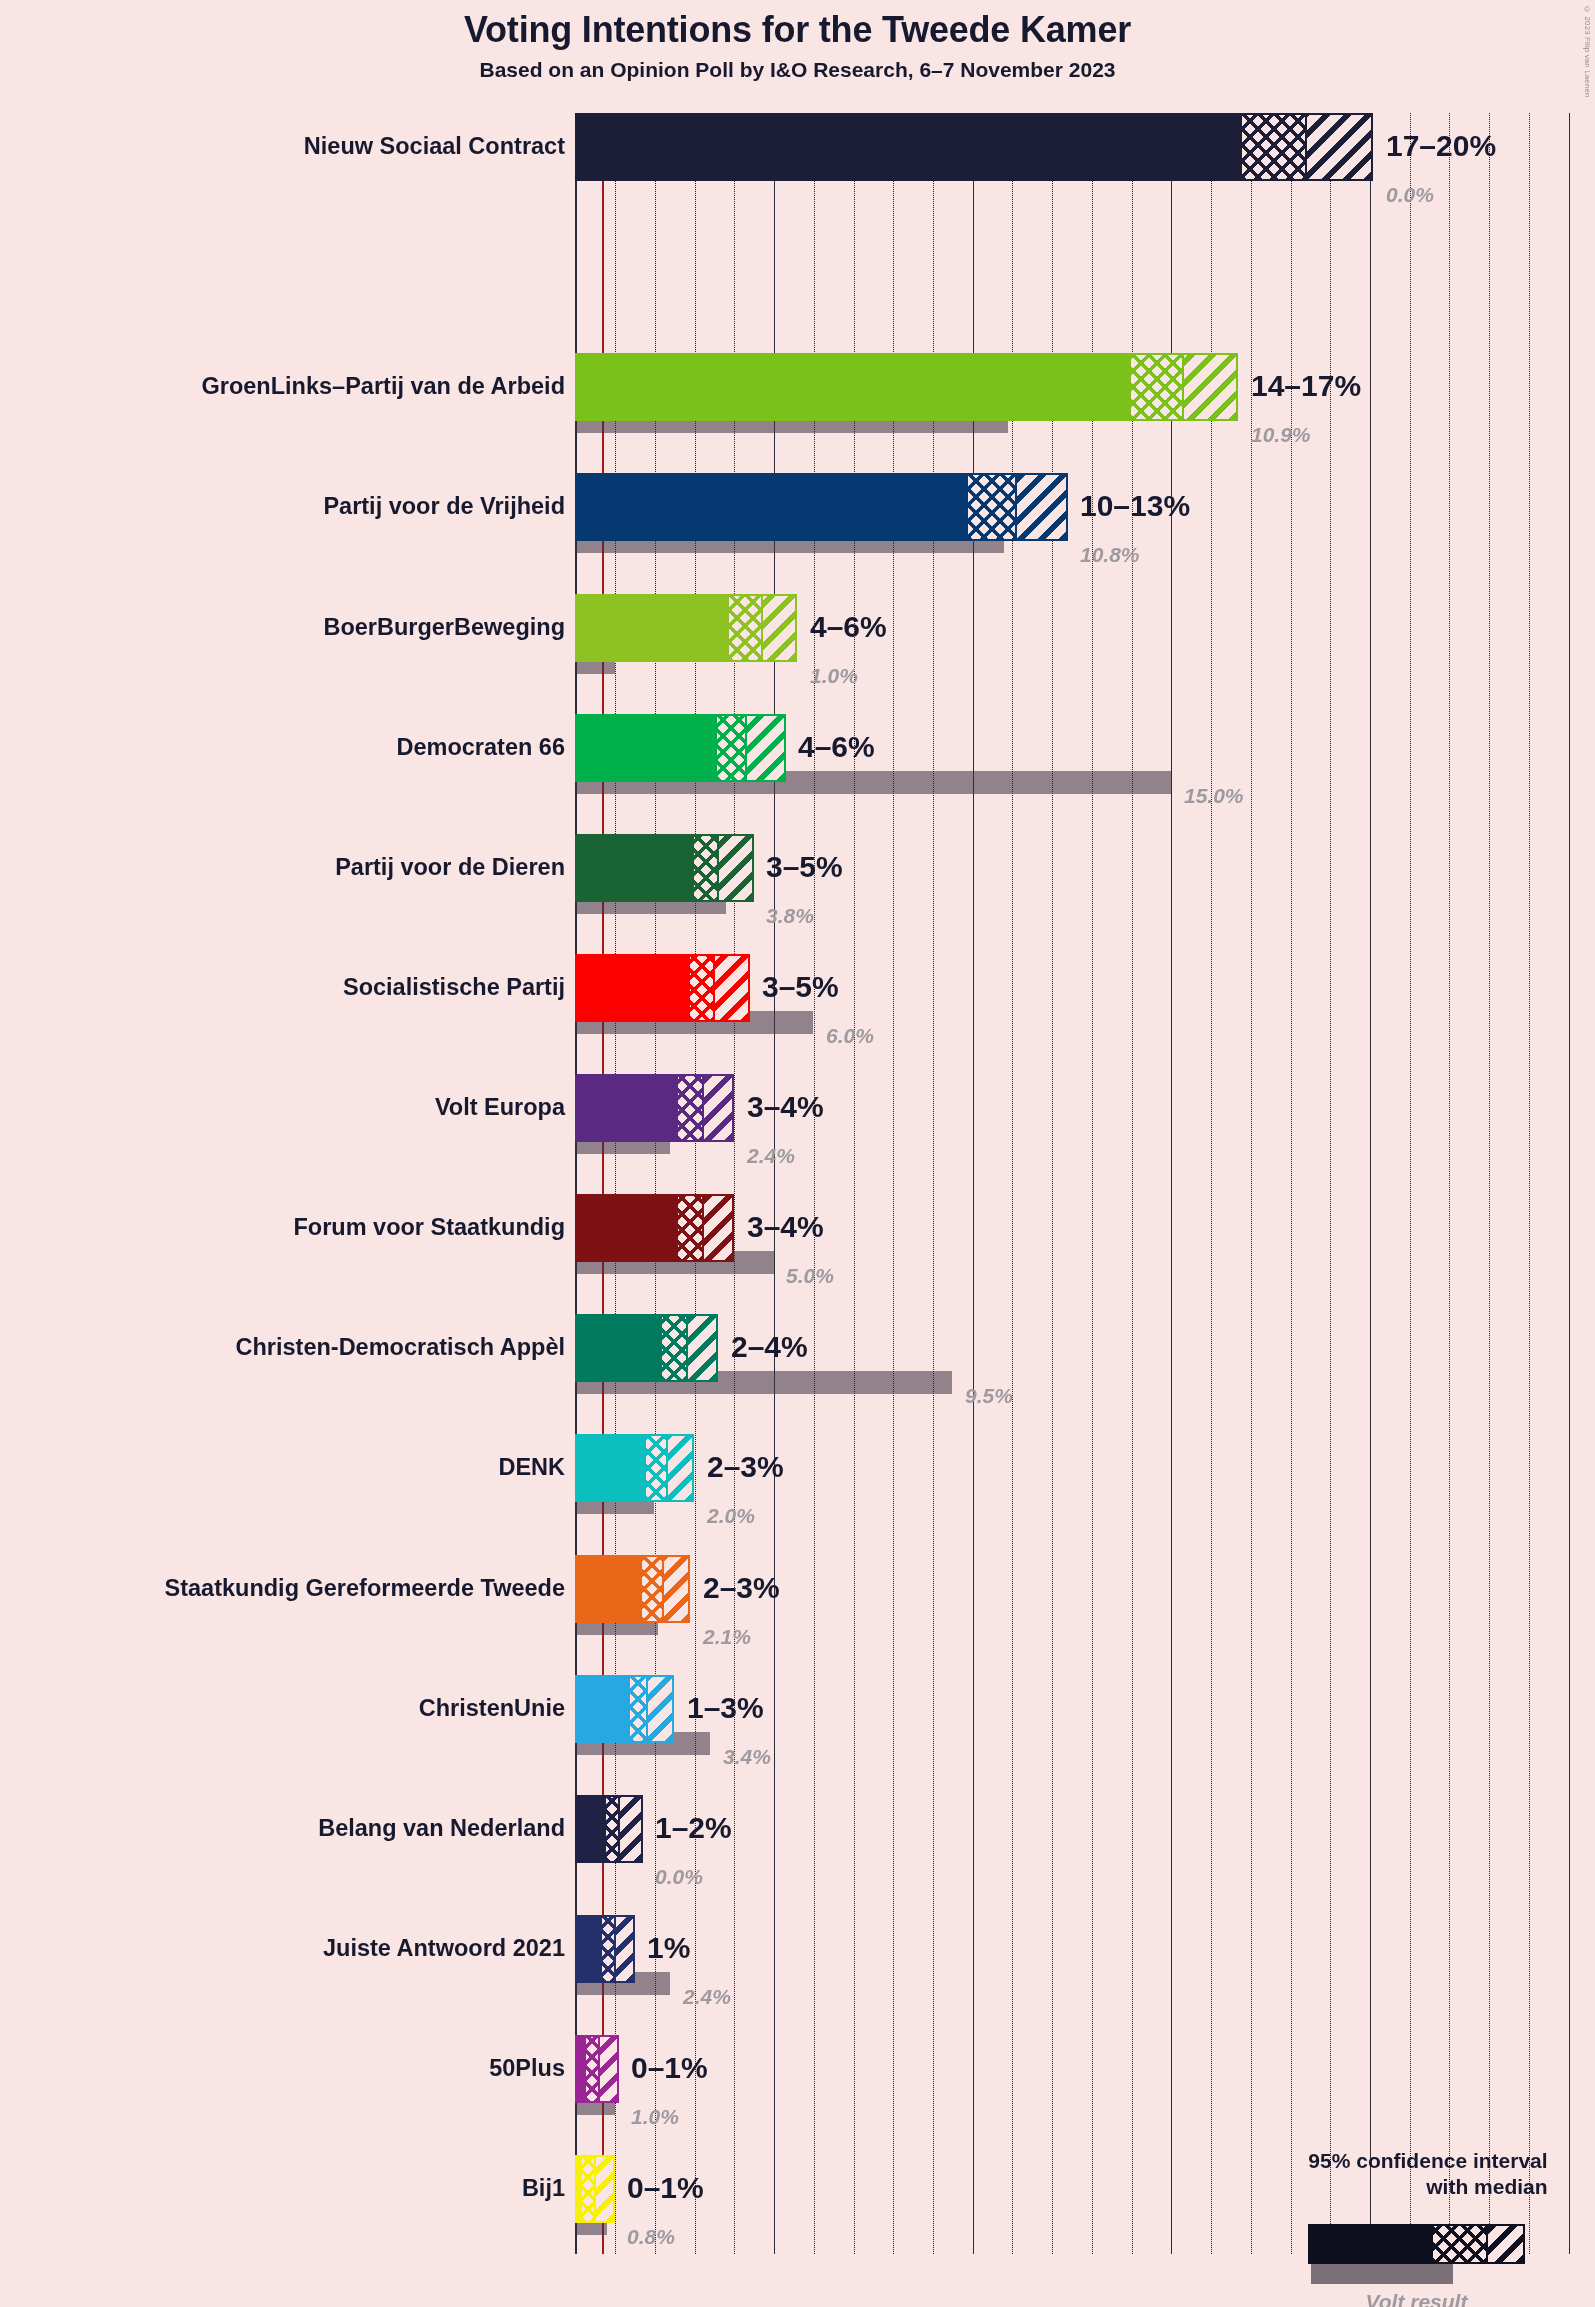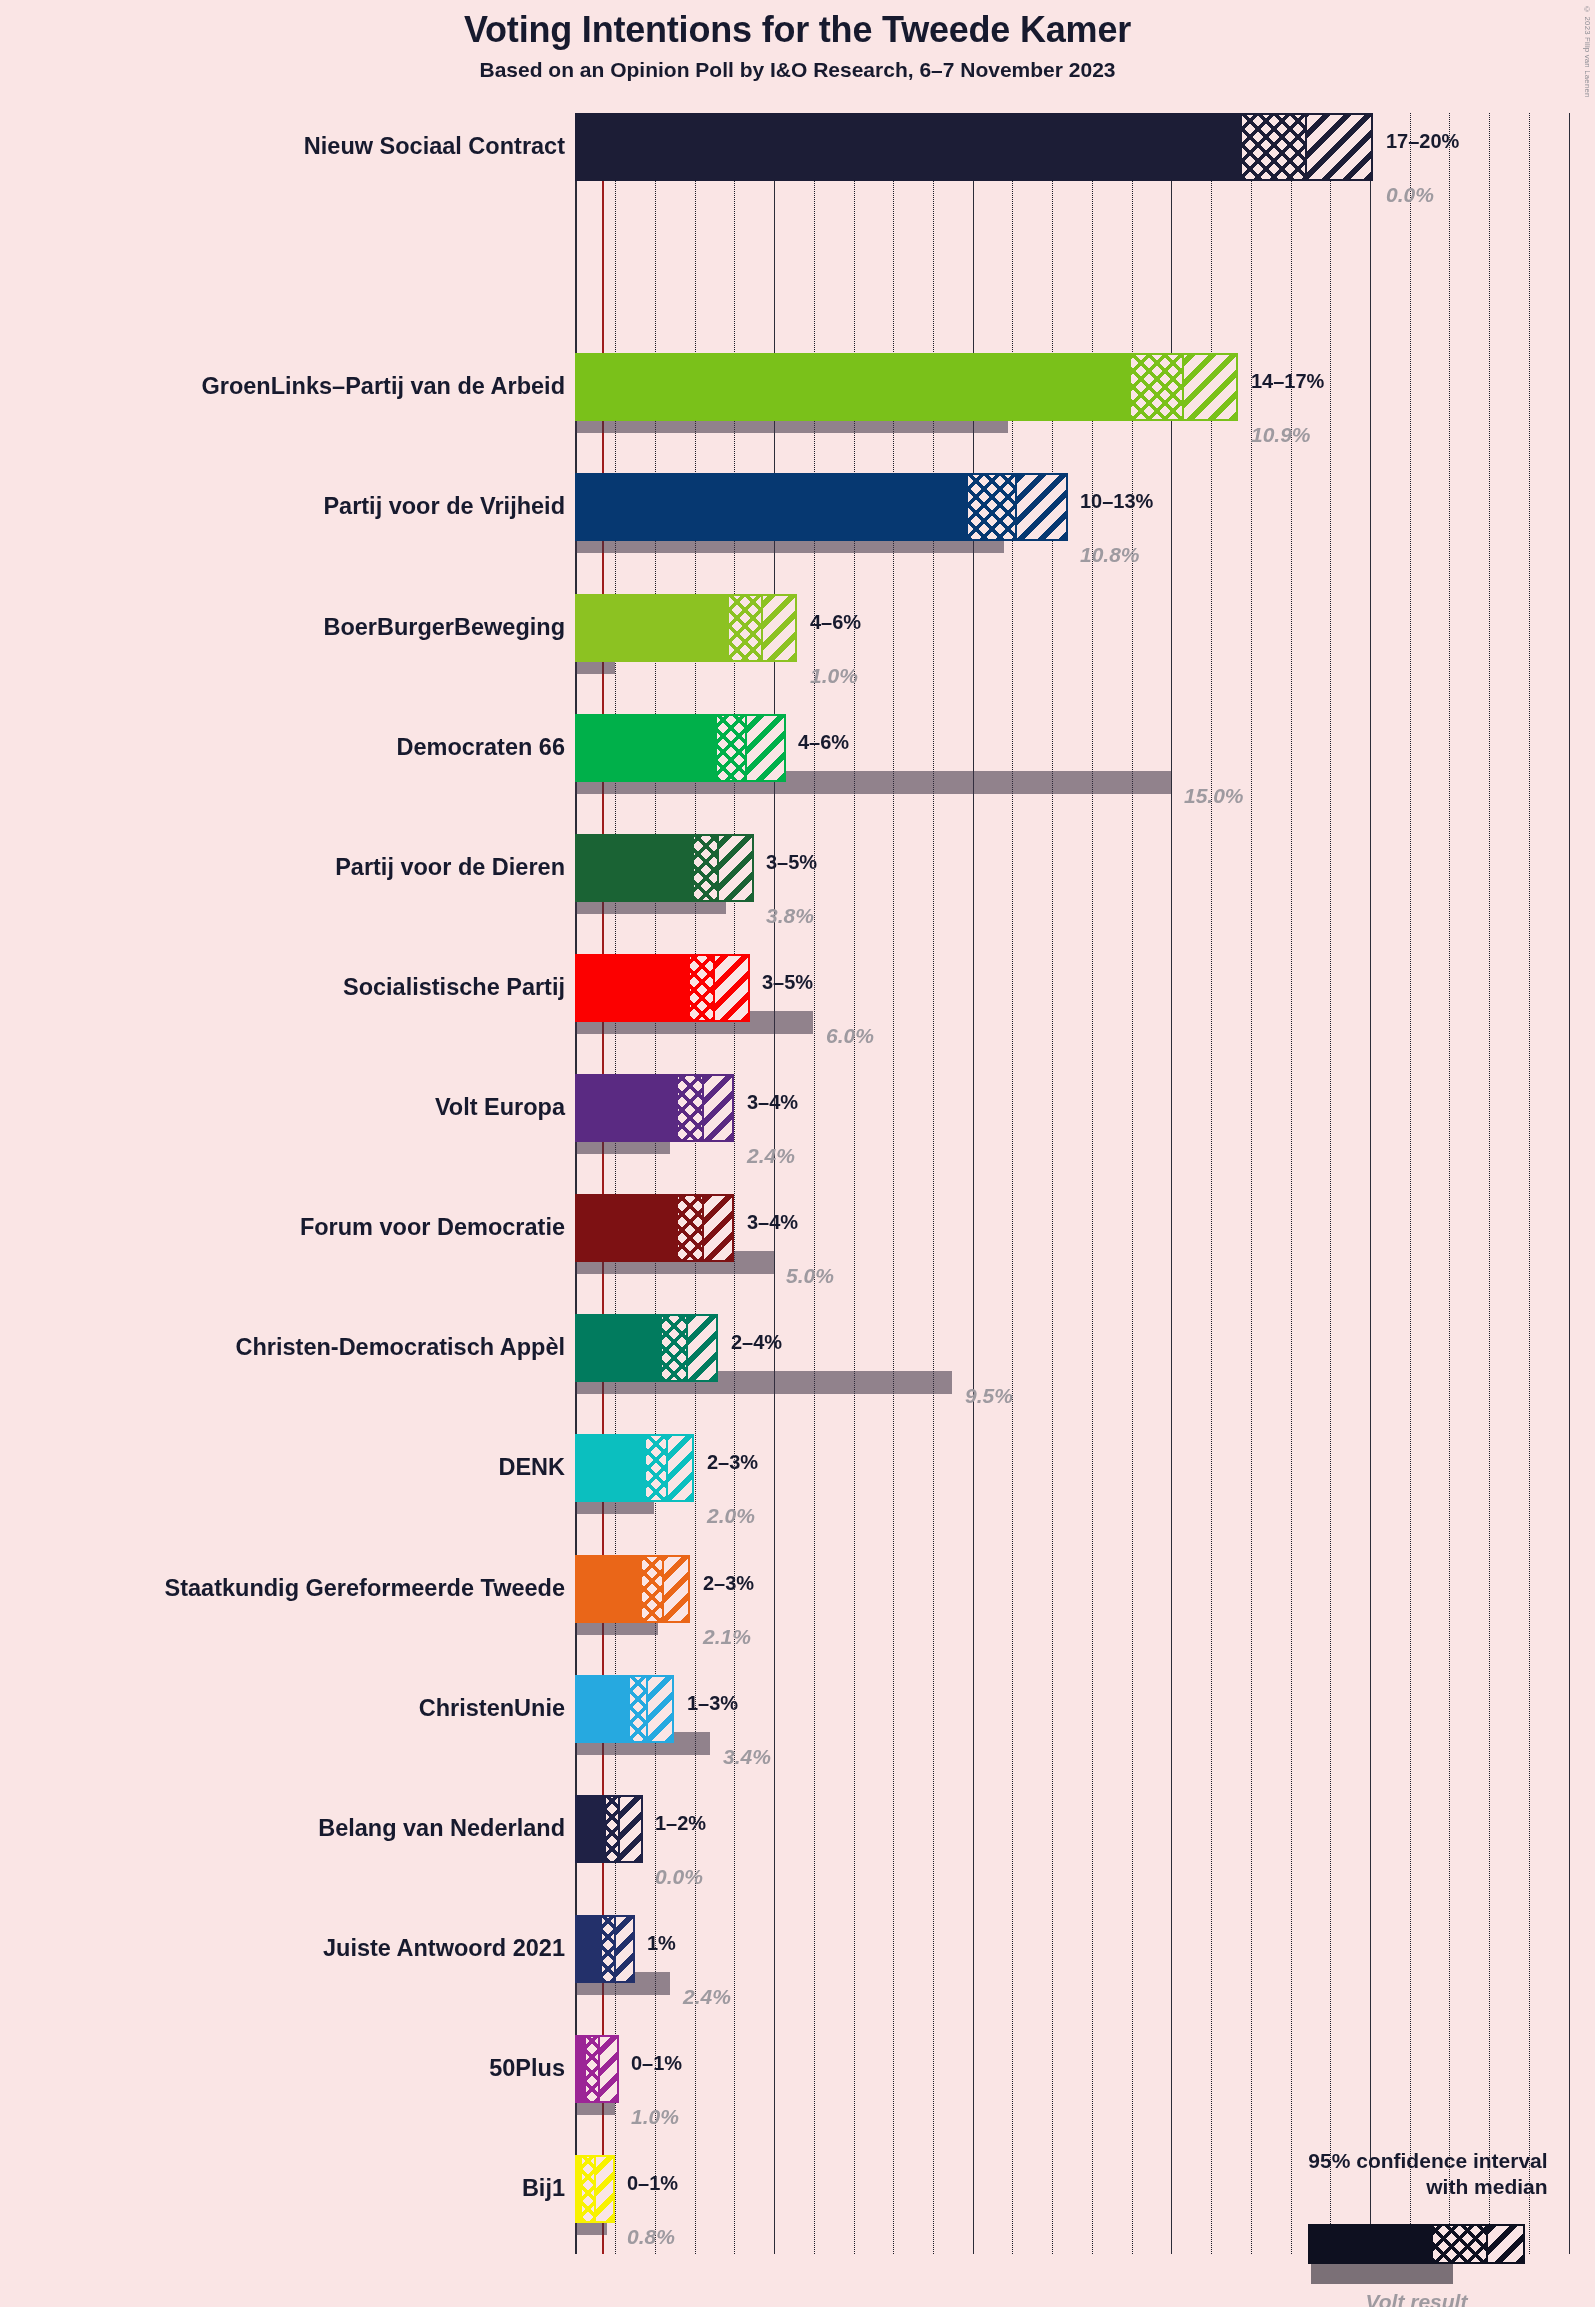--- a/index.html
+++ b/index.html
@@ -98,21 +98,21 @@
     position: absolute;
     top: 0;
     bottom: 0;
   }
   .bar-last {
     position: absolute;
     opacity: 0.55;
   }
   .val-range {
     position: absolute;
-    font-size: 20px;
+    font-size: 30px;
     font-weight: bold;
     color: #171a2e;
     white-space: nowrap;
     line-height: 1;
   }
   .val-last {
     position: absolute;
     font-size: 21px;
     font-style: italic;
     font-weight: bold;
@@ -291,21 +291,21 @@
       <div class="val-range" style="left: 747px; top: 18px;">3–4%</div>
       <div class="val-last" style="left: 747px; top: 71px;">2.4%</div>
     </div>
     <div class="row" style="top: 1194px; height: 120px;">
       <div class="bar-last" style="left: 575px; width: 199px; top: 57px; height: 22.6px; background: rgb(59, 50, 68);"></div>
       <div class="bar-ci" style="left: 575px; width: 159px; top: 0px; height: 68px; border-color: rgb(125, 17, 19);">
         <div class="seg-solid" style="left: 0px; width: 101px; background: rgb(125, 17, 19);"></div>
         <div class="seg-cross" style="left: 101px; width: 24px; background: repeating-linear-gradient(45deg, rgb(125, 17, 19) 0px, rgb(125, 17, 19) 3.5px, transparent 3.5px, transparent 11.3px), repeating-linear-gradient(-45deg, rgb(125, 17, 19) 0px, rgb(125, 17, 19) 3.5px, transparent 3.5px, transparent 11.3px), linear-gradient(rgb(250, 229, 229), rgb(250, 229, 229));"></div>
         <div class="seg-diag" style="left: 125px; right: 0px; background: repeating-linear-gradient(-45deg, rgb(125, 17, 19) 0px, rgb(125, 17, 19) 5.2px, transparent 5.2px, transparent 14.8px), linear-gradient(rgb(250, 229, 229), rgb(250, 229, 229)); border-left: 2.6px solid rgb(125, 17, 19); box-sizing: border-box;"></div>
       </div>
-      <div class="party-label" style="top: 22px;">Forum voor Democratie</div>
+      <div class="party-label" style="top: 22px;">Forum voor Staatkundig</div>
       <div class="val-range" style="left: 747px; top: 18px;">3–4%</div>
       <div class="val-last" style="left: 786px; top: 71px;">5.0%</div>
     </div>
     <div class="row" style="top: 1314px; height: 120px;">
       <div class="bar-last" style="left: 575px; width: 377px; top: 57px; height: 22.6px; background: rgb(59, 50, 68);"></div>
       <div class="bar-ci" style="left: 575px; width: 143px; top: 0px; height: 68px; border-color: rgb(1, 123, 94);">
         <div class="seg-solid" style="left: 0px; width: 85px; background: rgb(1, 123, 94);"></div>
         <div class="seg-cross" style="left: 85px; width: 24px; background: repeating-linear-gradient(45deg, rgb(1, 123, 94) 0px, rgb(1, 123, 94) 3.5px, transparent 3.5px, transparent 11.3px), repeating-linear-gradient(-45deg, rgb(1, 123, 94) 0px, rgb(1, 123, 94) 3.5px, transparent 3.5px, transparent 11.3px), linear-gradient(rgb(250, 229, 229), rgb(250, 229, 229));"></div>
         <div class="seg-diag" style="left: 109px; right: 0px; background: repeating-linear-gradient(-45deg, rgb(1, 123, 94) 0px, rgb(1, 123, 94) 5.2px, transparent 5.2px, transparent 14.8px), linear-gradient(rgb(250, 229, 229), rgb(250, 229, 229)); border-left: 2.6px solid rgb(1, 123, 94); box-sizing: border-box;"></div>
       </div>

